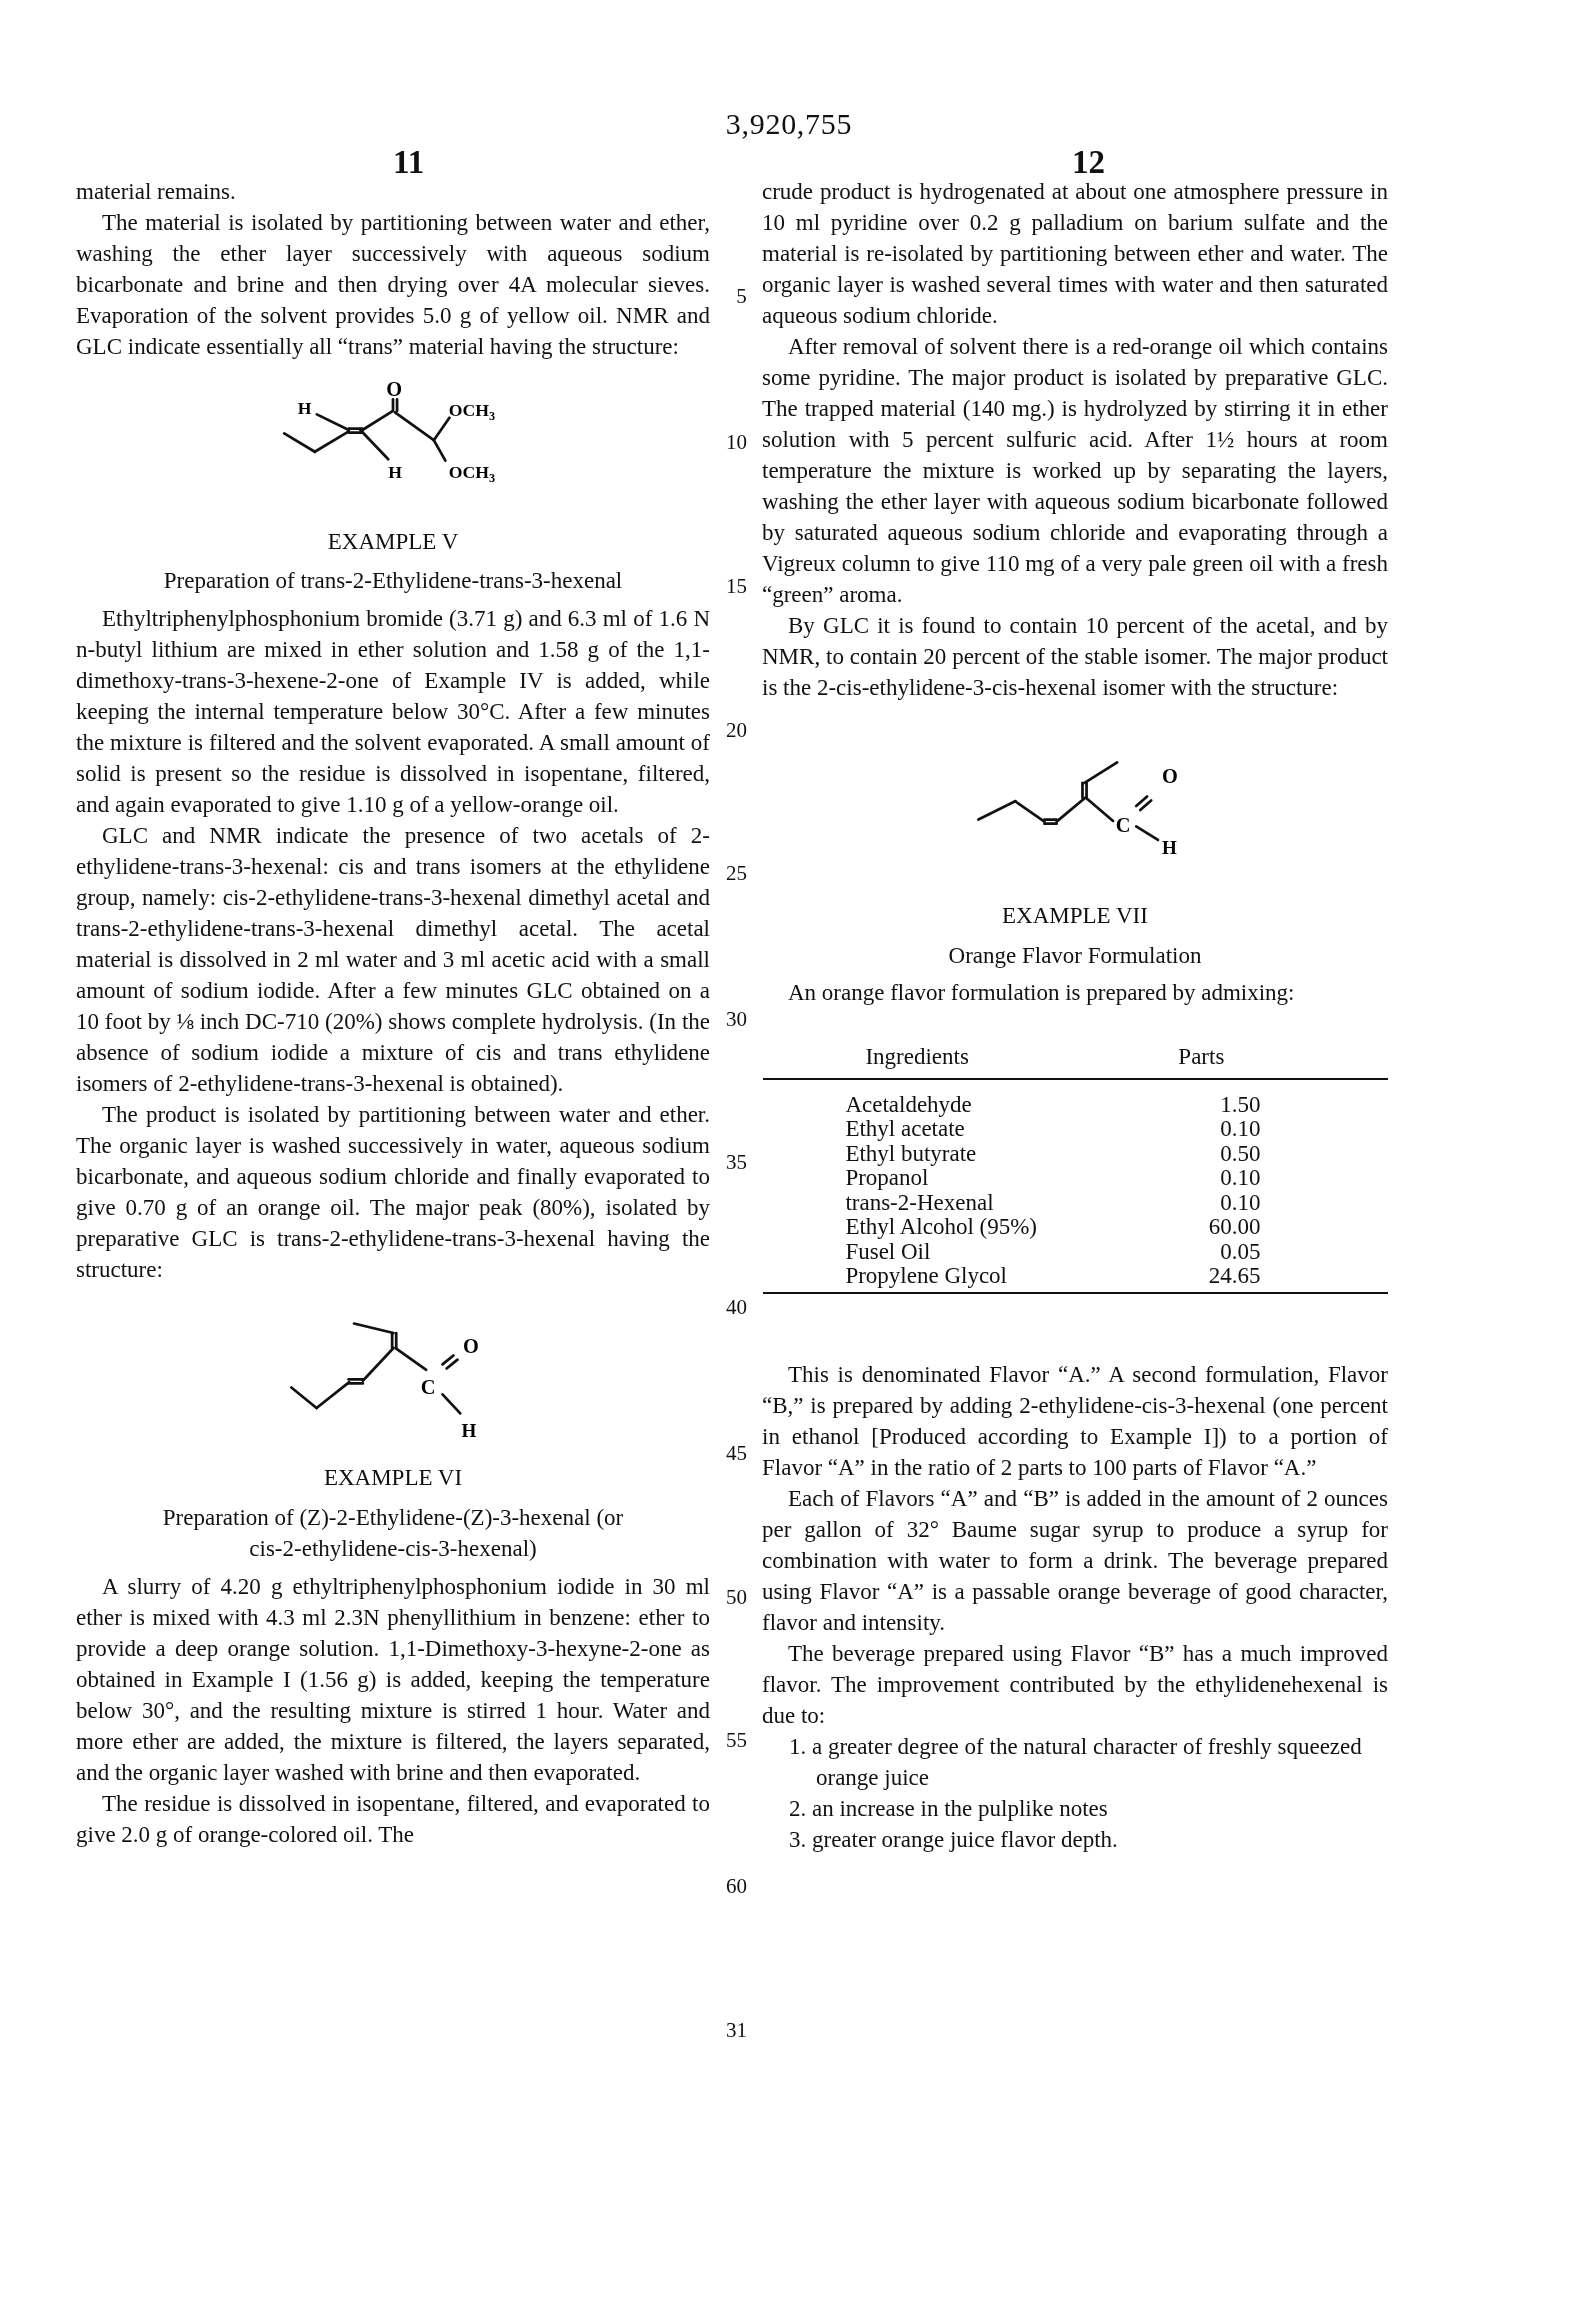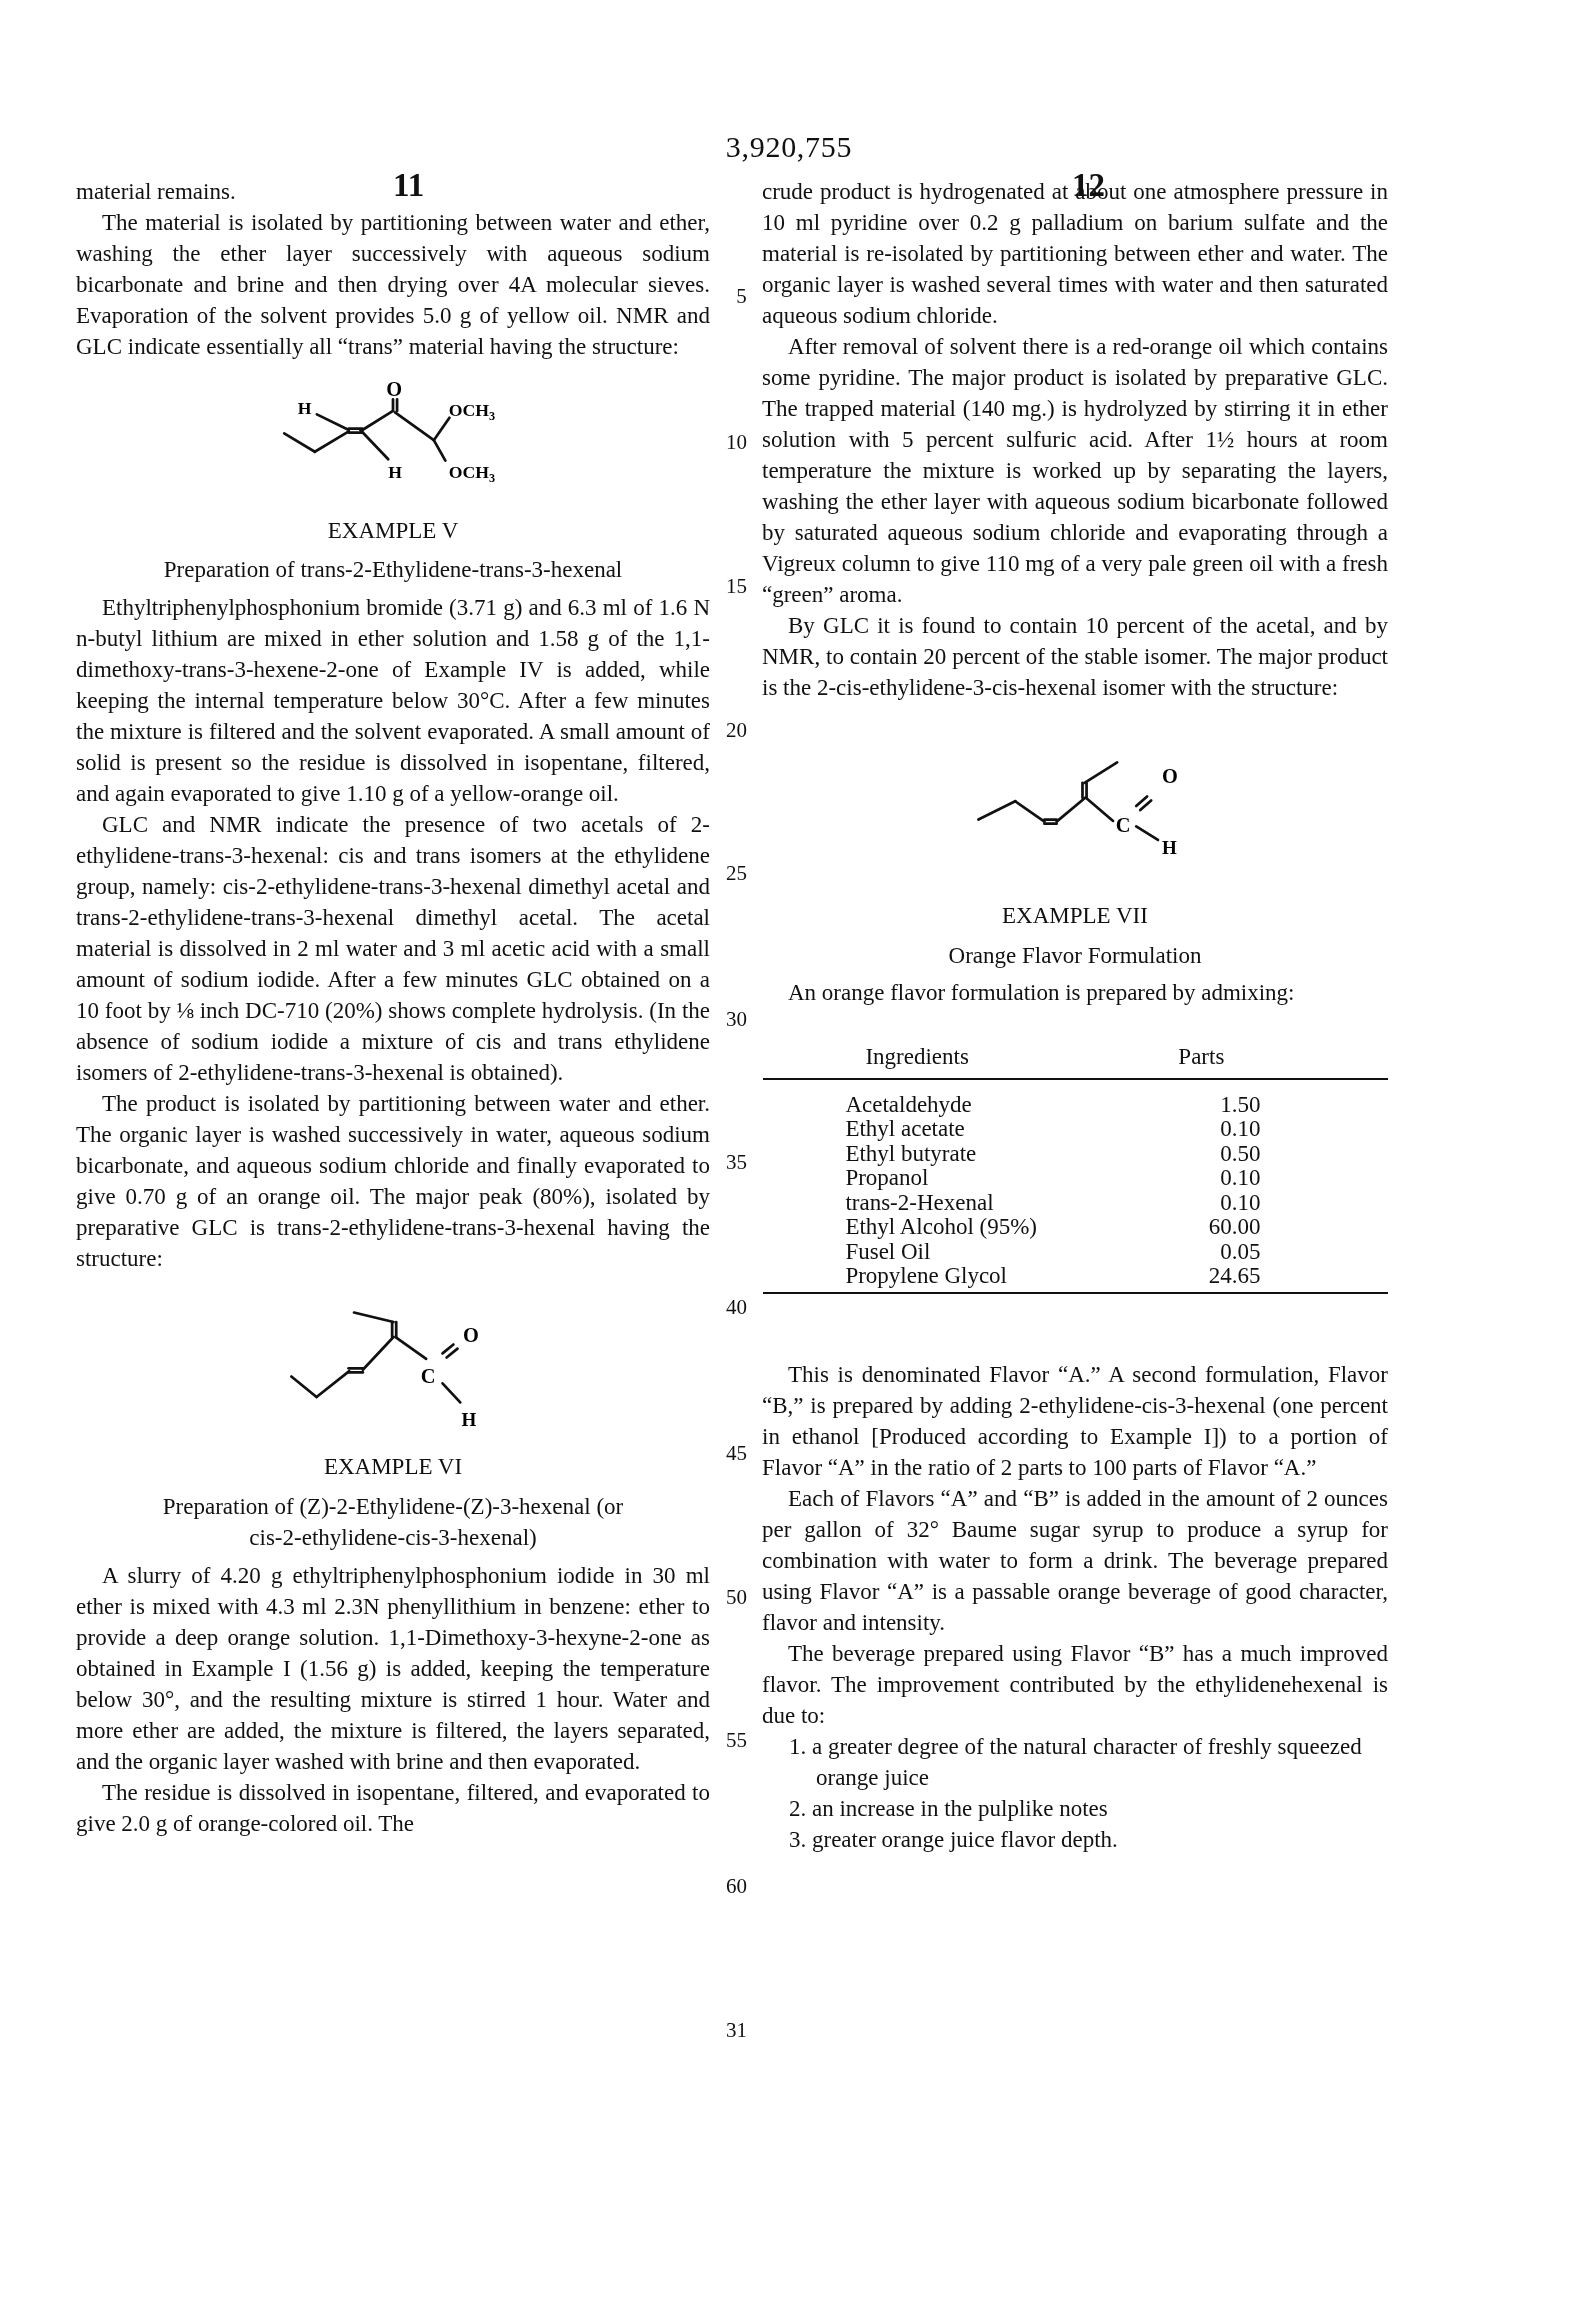--- a/index.html
+++ b/index.html
@@ -1,18 +1,18 @@
 <!DOCTYPE html>
 <html style="font-size:11px"><head>
 <meta charset="utf-8">
 <style>
   html, body { margin: 0; padding: 0; background: #ffffff; }
   body { width: 1578px; height: 2319px; position: relative; overflow: hidden;
          font-family: "Liberation Serif", "DejaVu Serif", serif; color: #111; }
-  .abs { position: absolute; margin-top: 23px; }
+  .abs { position: absolute; }
   .patent-no { left: 0; width: 1578px; top: 107px; text-align: center; font-size: 30px; letter-spacing: 0.7px; }
   .col-no { top: 144px; font-size: 33px; font-weight: bold; }
   .col { position: absolute; top: 176px; font-size: 23px; line-height: 31px; text-align: justify; }
   .col-left { left: 76px; width: 634px; }
   .col-right { left: 762px; width: 626px; }
   .col p { margin: 0; }
   .indent { text-indent: 26px; }
   .heading { text-align: center; margin: 0; }
   .struct { display: block; margin: 0 auto; }
   .lineno { position: absolute; font-size: 21px; width: 41px; text-align: center; }
@@ -56,21 +56,21 @@
       <line x1="270" y1="115" x2="293" y2="82"></line>
       <line x1="270" y1="115" x2="287" y2="145"></line>
     </g>
     <text x="200" y="50" font-size="30">O</text>
     <text x="70" y="77" font-size="26">H</text>
     <text x="203" y="170" font-size="26">H</text>
     <text x="292" y="80" font-size="26"><tspan>OCH</tspan><tspan font-size="18" dy="6">3</tspan></text>
     <text x="292" y="170" font-size="26"><tspan>OCH</tspan><tspan font-size="18" dy="6">3</tspan></text>
   </svg>
 
-  <p class="heading" style="margin-top:17px;">EXAMPLE V</p>
+  <p class="heading" style="margin-top:28px;">EXAMPLE V</p>
   <p class="heading" style="margin-top:8.2px; margin-bottom:6.8px;">Preparation of trans-2-Ethylidene-trans-3-hexenal</p>
   <p class="indent">Ethyltriphenylphosphonium bromide (3.71 g) and 6.3 ml of 1.6 N n-butyl lithium are mixed in ether solution and 1.58 g of the 1,1-dimethoxy-trans-3-hexene-2-one of Example IV is added, while keeping the internal temperature below 30°C. After a few minutes the mixture is filtered and the solvent evaporated. A small amount of solid is present so the residue is dissolved in isopentane, filtered, and again evaporated to give 1.10 g of a yellow-orange oil.</p>
   <p class="indent">GLC and NMR indicate the presence of two acetals of 2-ethylidene-trans-3-hexenal: cis and trans isomers at the ethylidene group, namely: cis-2-ethylidene-trans-3-hexenal dimethyl acetal and trans-2-ethylidene-trans-3-hexenal dimethyl acetal. The acetal material is dissolved in 2 ml water and 3 ml acetic acid with a small amount of sodium iodide. After a few minutes GLC obtained on a 10 foot by ⅛ inch DC-710 (20%) shows complete hydrolysis. (In the absence of sodium iodide a mixture of cis and trans ethylidene isomers of 2-ethylidene-trans-3-hexenal is obtained).</p>
   <p class="indent">The product is isolated by partitioning between water and ether. The organic layer is washed successively in water, aqueous sodium bicarbonate, and aqueous sodium chloride and finally evaporated to give 0.70 g of an orange oil. The major peak (80%), isolated by preparative GLC is trans-2-ethylidene-trans-3-hexenal having the structure:</p>
 
   <svg class="struct mol" width="259" height="143" viewBox="0 0 380 210" style="margin-top:13.6px;font-size:33.5px">
     <g stroke="#111" stroke-width="4" fill="none" stroke-linecap="round">
       <line x1="40" y1="130" x2="77" y2="160"></line>
       <line x1="77" y1="160" x2="125" y2="122"></line>
       <line x1="124" y1="118" x2="145" y2="118"></line>

